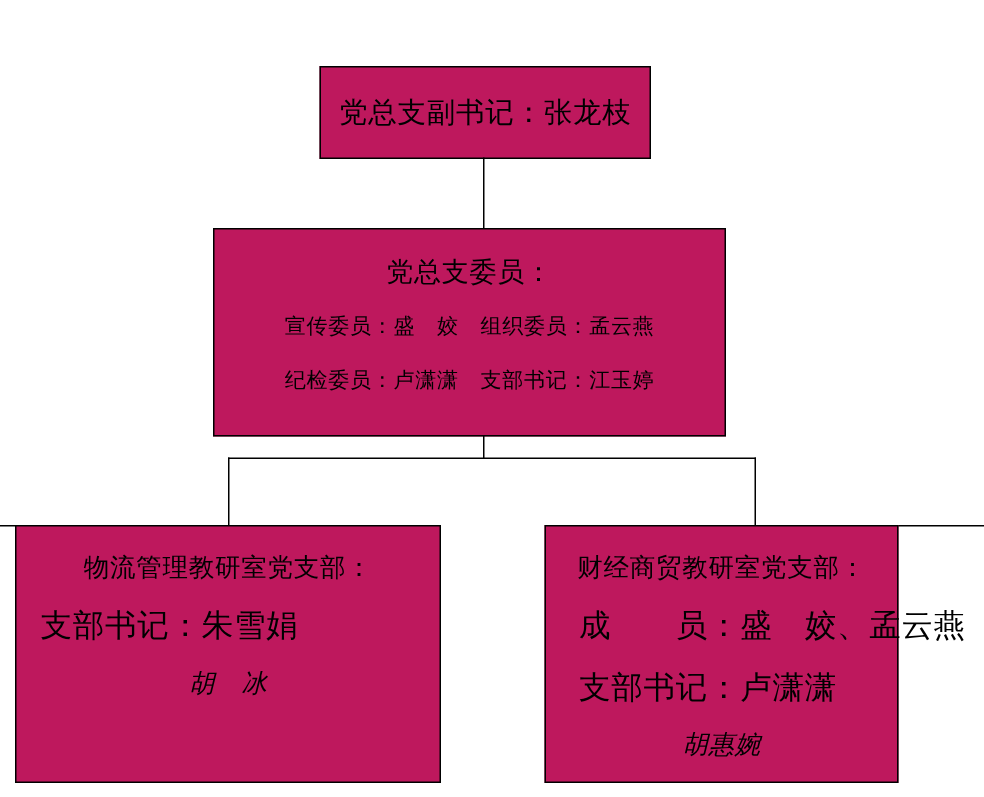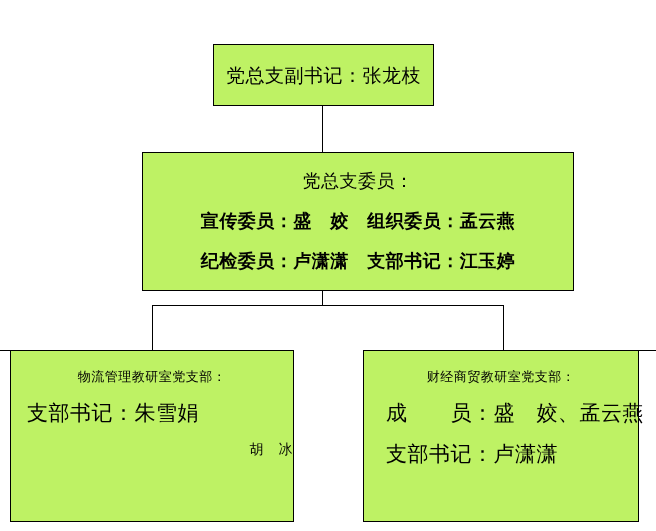--- a/index.html
+++ b/index.html
@@ -16,21 +16,21 @@
     position: relative;
     width: 656px;
     height: 531px;
     background: #ffffff;
     overflow: hidden;
   }
   .box {
     position: absolute;
     box-sizing: border-box;
     border: 1.4px solid #000000;
-    background: #bef264;
+    background: #be185d;
     text-align: center;
   }
   .line-v {
     position: absolute;
     width: 1.4px;
     background: #000000;
   }
   .line-h {
     position: absolute;
     height: 1.4px;
@@ -51,67 +51,67 @@
   #box-deputy-secretary .row {
     font-size: 19px;
     padding-top: 21px;
     letter-spacing: 0.5px;
   }
 
   
   #box-committee {
     left: 142px;
     top: 152px;
-    width: 432px;
+    width: 342px;
     height: 139px;
     text-align: center;
   }
   #box-committee .title-row {
     font-size: 18px;
     padding-top: 19px;
     letter-spacing: 0.5px;
   }
   #box-committee .member-row {
-    font-size: 18px;
+    font-size: 14px;
     padding-top: 22px;
     letter-spacing: 0.5px;
-    font-weight: bold;
   }
 
   
   .branch-box {
     top: 350px;
     height: 172px;
   }
   #box-branch-logistics {
     left: 10px;
     width: 284px;
   }
   #box-branch-commerce {
     left: 363px;
-    width: 276px;
+    width: 236px;
   }
   .branch-box .branch-title {
-    font-size: 13px;
+    font-size: 17px;
     padding-top: 19px;
     letter-spacing: 0.5px;
     text-align: center;
   }
   .branch-box .branch-line {
     font-size: 21px;
     padding-top: 20px;
     letter-spacing: 0.5px;
     text-align: left;
     padding-left: 16px;
   }
   .branch-box .branch-line-indent {
-    font-size: 14px;
+    font-size: 17px;
     padding-top: 19px;
     letter-spacing: 0.5px;
-    text-align: right;
+    text-align: center;
+    font-style: italic;
   }
   #box-branch-commerce .branch-line {
     padding-left: 22px;
   }
 
   
   #connector-top-to-committee {
     left: 322px;
     top: 105px;
     height: 48px;
@@ -174,15 +174,16 @@
   <div class="box branch-box" id="box-branch-logistics">
     <div class="row branch-title">物流管理教研室党支部：</div>
     <div class="row branch-line">支部书记：朱雪娟</div>
     <div class="row branch-line-indent">胡　冰</div>
   </div>
 
   <div class="box branch-box" id="box-branch-commerce">
     <div class="row branch-title">财经商贸教研室党支部：</div>
     <div class="row branch-line">成　　员：盛　姣、孟云燕</div>
     <div class="row branch-line">支部书记：卢潇潇</div>
+    <div class="row branch-line-indent">胡惠婉</div>
   </div>
 
 </div>
 
 </body></html>

